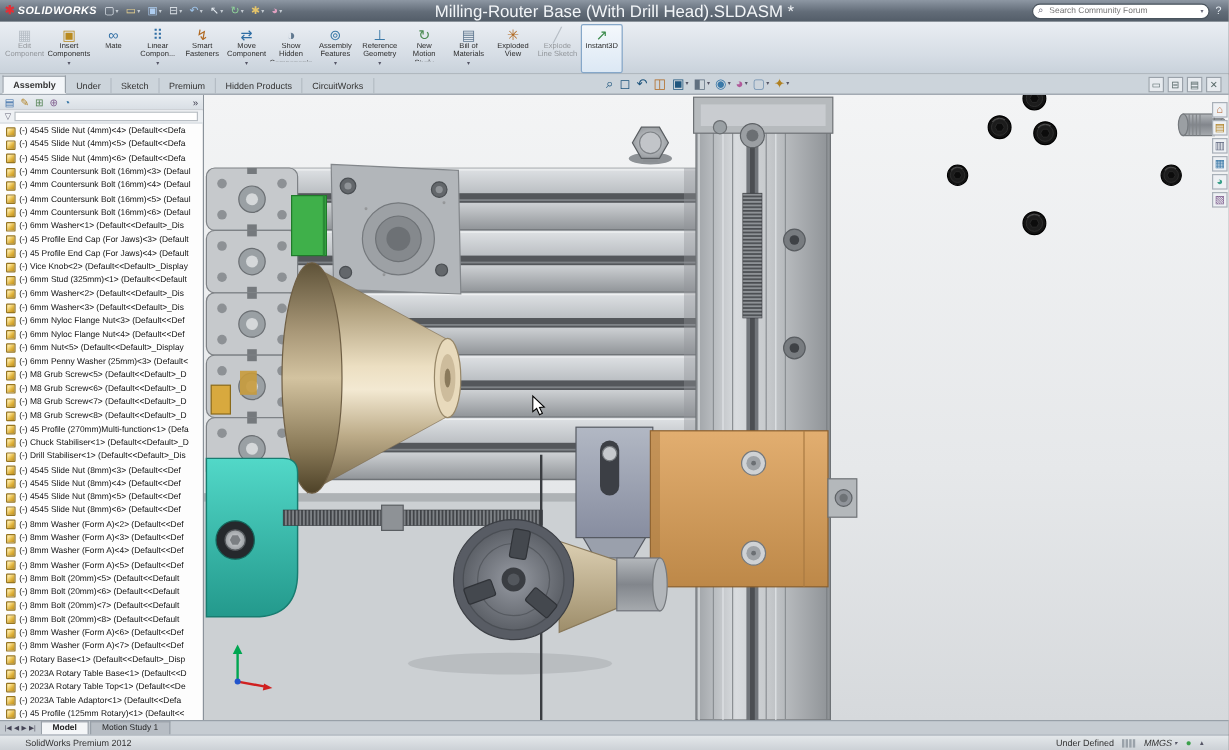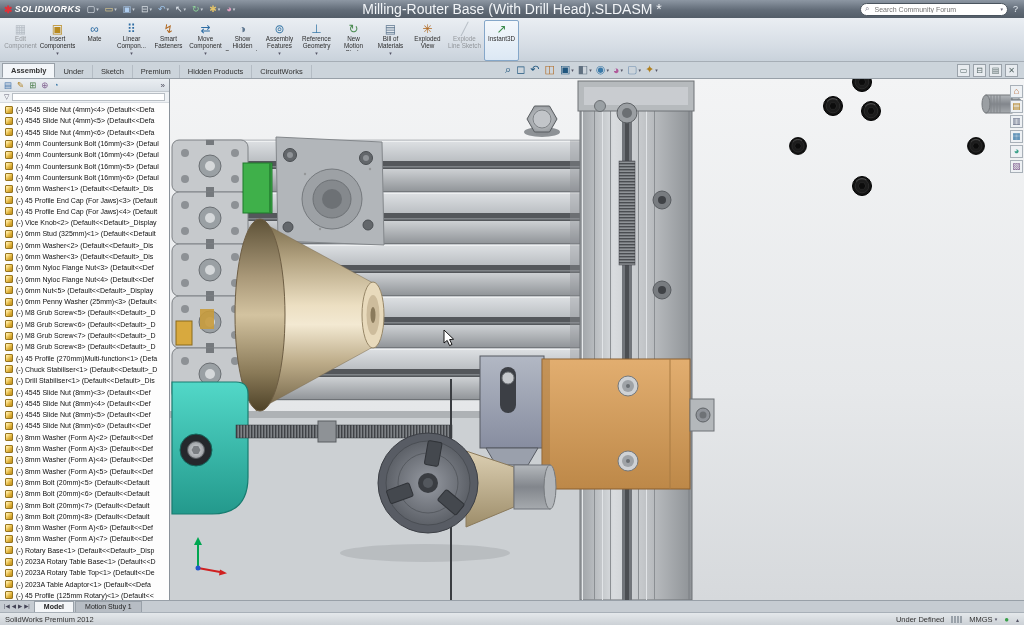--- a/index.html
+++ b/index.html
@@ -75,25 +75,25 @@
   
   .bottomtabs{position:absolute;left:0;right:0;bottom:13px;height:12px;background:#c6ccd2;z-index:20;
               border-top:1px solid #98a0a8;display:flex;align-items:flex-end;font-size:7px;}
   .navarrs{display:flex;align-items:center;gap:2px;padding:0 4px;height:12px;}
   .navarrs span{font-size:5.5px;color:#445;}
   .btab{padding:1px 9px 2px;background:#b7bdc4;border:1px solid #98a0a8;border-bottom:none;margin-right:1px;color:#222;}
   .btab.active{background:#f4f6f8;font-weight:bold;}
   
   .statusbar{position:absolute;left:0;right:0;bottom:0;height:13px;z-index:30;
      background:linear-gradient(#e4e8eb,#ccd1d6);border-top:1px solid #a8b0b8;
-     display:flex;align-items:center;font-size:7.5px;color:#333;padding:0 5px;}
+     display:flex;align-items:center;font-size:7.5px;color:#333;padding:0 21px;}
   .sb-right{margin-left:auto;display:flex;align-items:center;gap:7px;}
   .sb-bars{display:flex;gap:1px;}
   .sb-bars i{width:2px;height:7px;background:#9aa2aa;display:block;}
-  .sb-units{display:flex;align-items:center;gap:2px;}
+  .sb-units{display:flex;align-items:center;gap:2px;font-style:italic;}
   .sb-units .car{font-size:5px;color:#556;}
   .sb-check{color:#3aa04a;font-size:8px;}
   .sb-expand{font-size:6px;color:#556;}
 </style>
 </head>
 <body>
 
 <div class="app">
 
   <div class="titlebar">

